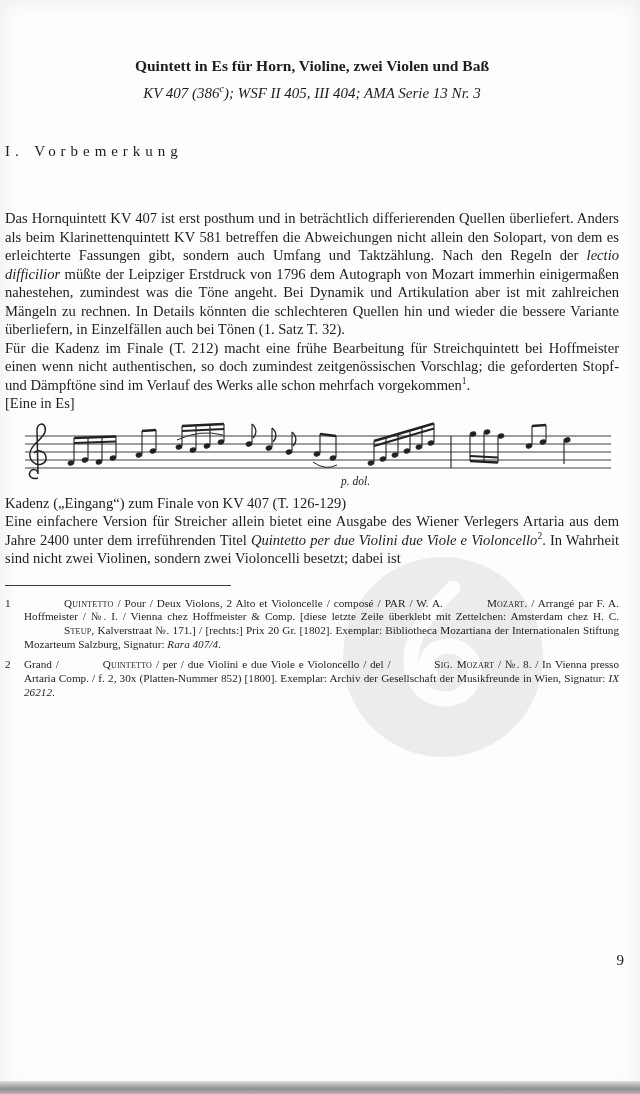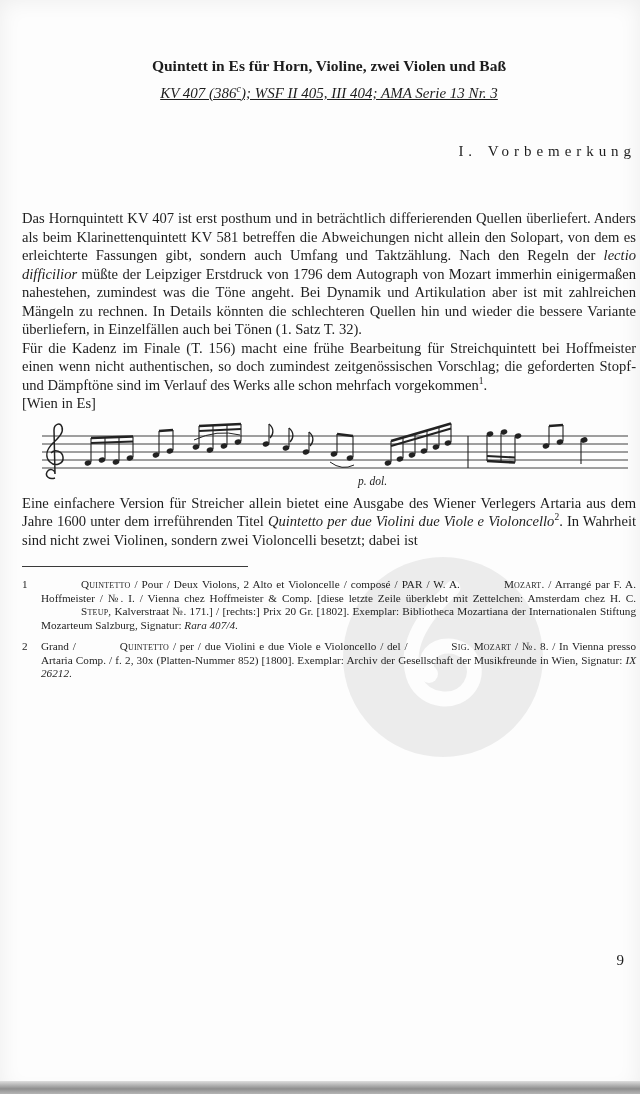--- a/index.html
+++ b/index.html
@@ -7,24 +7,24 @@
     position:relative;
     width:640px;height:1094px;
     margin:0 auto;
     background:#fdfdfd;
     font-family:"Liberation Serif","DejaVu Serif",serif;
     color:#1d1d1d;
     overflow:hidden;
     box-shadow:inset 0 0 22px rgba(0,0,0,0.07);
   }
   .watermark{position:absolute;left:333px;top:552px;width:220px;height:230px;z-index:0;opacity:0.5;}
-  .content{position:absolute;left:22px;top:56px;width:614px;z-index:1;}
+  .content{position:absolute;left:5px;top:56px;width:614px;z-index:1;}
   .title{text-align:center;font-weight:bold;font-size:15.5px;line-height:19px;}
-  .subtitle{text-align:center;font-size:15px;line-height:19px;margin-top:9px;text-decoration:underline;}
-  .heading{text-align:right;font-size:15px;margin-top:40px;letter-spacing:0.33em;word-spacing:0.15em;}
+  .subtitle{text-align:center;font-size:15px;line-height:19px;margin-top:9px;}
+  .heading{text-align:left;font-size:15px;margin-top:40px;letter-spacing:0.33em;word-spacing:0.15em;}
   .bodytext{margin-top:49px;font-size:14.6px;line-height:18.5px;text-align:justify;}
   .bodytext p{margin:0;}
   .horn-label{margin-top:12px;text-align:left;}
   .staff-wrap{margin-top:3px;position:relative;height:78px;}
   .staff-wrap svg{display:block;}
   .pdol{font-style:italic;font-size:11.5px;font-family:"Liberation Serif","DejaVu Serif",serif;fill:#222;}
   .caption{margin-top:7px;}
   .gap-lg{margin-top:22px !important;}
   .fn-area{margin-top:17px;}
   .fn-rule{width:226px;border-top:1px solid #3a3a3a;height:0;margin-bottom:11px;}
@@ -56,23 +56,23 @@
   <div class="content">
 
     <div class="title">Quintett in Es für Horn, Violine, zwei Violen und Baß</div>
 
     <div class="subtitle"><span class="run-i">KV 407 (386</span><span class="run-isup">c</span><span class="run-i">); WSF II 405, III 404; AMA Serie 13 Nr. 3</span></div>
 
     <div class="heading">I. Vorbemerkung</div>
 
     <div class="bodytext">
       <p><span class="run-n">Das Hornquintett KV 407 ist erst posthum und in beträchtlich differierenden Quellen überliefert. Anders als beim Klarinettenquintett KV 581 betreffen die Abweichungen nicht allein den Solopart, von dem es erleichterte Fassungen gibt, sondern auch Umfang und Taktzählung. Nach den Regeln der </span><span class="run-i">lectio difficilior</span><span class="run-n"> müßte der Leipziger Erstdruck von 1796 dem Autograph von Mozart immerhin einigermaßen nahestehen, zumindest was die Töne angeht. Bei Dynamik und Artikulation aber ist mit zahlreichen Mängeln zu rechnen. In Details könnten die schlechteren Quellen hin und wieder die bessere Variante überliefern, in Einzelfällen auch bei Tönen (1. Satz T. 32).</span></p>
-      <p><span class="run-n">Für die Kadenz im Finale (T. 156) macht eine frühe Bearbeitung für Streichquintett bei Hoffmeister einen wenn nicht authentischen, so doch zumindest zeitgenössischen Vorschlag; die geforderten Stopf- und Dämpftöne sind im Verlauf des Werks alle schon mehrfach vorgekommen</span><span class="run-sup">1</span><span class="run-n">.</span></p>
+      <p><span class="run-n">Für die Kadenz im Finale (T. 212) macht eine frühe Bearbeitung für Streichquintett bei Hoffmeister einen wenn nicht authentischen, so doch zumindest zeitgenössischen Vorschlag; die geforderten Stopf- und Dämpftöne sind im Verlauf des Werks alle schon mehrfach vorgekommen</span><span class="run-sup">1</span><span class="run-n">.</span></p>
 
-      <p class="horn-label">[Wien in Es]</p>
+      <p class="horn-label">[Eine in Es]</p>
 
       <div class="staff-wrap">
         <svg width="614" height="78" viewBox="0 0 614 78">
 
           <line x1="20" y1="20" x2="606" y2="20" stroke="#2b2b2b" stroke-width="0.9"></line>
           <line x1="20" y1="28" x2="606" y2="28" stroke="#2b2b2b" stroke-width="0.9"></line>
           <line x1="20" y1="36" x2="606" y2="36" stroke="#2b2b2b" stroke-width="0.9"></line>
           <line x1="20" y1="44" x2="606" y2="44" stroke="#2b2b2b" stroke-width="0.9"></line>
           <line x1="20" y1="52" x2="606" y2="52" stroke="#2b2b2b" stroke-width="0.9"></line>
 
@@ -158,22 +158,23 @@
           <line x1="541" y1="25" x2="541" y2="9" stroke="#222" stroke-width="1.1"></line>
           <line x1="527" y1="10" x2="541" y2="9" stroke="#222" stroke-width="2.6"></line>
 
           <ellipse cx="562" cy="24" rx="3.6" ry="2.7" transform="rotate(-18 562 24)" fill="#222"></ellipse>
           <line x1="559" y1="25" x2="559" y2="48" stroke="#222" stroke-width="1.1"></line>
 
           <text x="336" y="69" class="pdol">p. dol.</text>
         </svg>
       </div>
 
+      <p class="caption">Kadenz („Eingang“) zum Finale von KV 407 (T. 126-129)</p>
 
-      <p><span class="run-n">Eine einfachere Version für Streicher allein bietet eine Ausgabe des Wiener Verlegers Artaria aus dem Jahre 1600 unter dem irreführenden Titel </span><span class="run-i">Quintetto per due Violini due Viole e Violoncello</span><span class="run-sup">2</span><span class="run-n">. In Wahrheit sind nicht zwei Violinen, sondern zwei Violoncelli besetzt; dabei ist</span></p>
+      <p><span class="run-n">Eine einfachere Version für Streicher allein bietet eine Ausgabe des Wiener Verlegers Artaria aus dem Jahre 2400 unter dem irreführenden Titel </span><span class="run-i">Quintetto per due Violini due Viole e Violoncello</span><span class="run-sup">2</span><span class="run-n">. In Wahrheit sind nicht zwei Violinen, sondern zwei Violoncelli besetzt; dabei ist</span></p>
     </div>
 
     <div class="fn-area">
       <div class="fn-rule"></div>
       <div class="footnotes">
         <div class="fn">
           <span class="fn-num">1</span>
           <span class="fn-body"><span class="run-sc">Quintetto</span><span class="run-n"> / Pour / Deux Violons, 2 Alto et Violoncelle / composé / PAR / W. A. </span><span class="run-sc">Mozart</span><span class="run-n">. / Arrangé par F. A. Hoffmeister / №. I. / Vienna chez Hoffmeister &amp; Comp. [diese letzte Zeile überklebt mit Zettelchen: Amsterdam chez H. C. </span><span class="run-sc">Steup</span><span class="run-n">, Kalverstraat №. 171.] / [rechts:] Prix 20 Gr. [1802]. Exemplar: Bibliotheca Mozartiana der Internationalen Stiftung Mozarteum Salzburg, Signatur: </span><span class="run-i">Rara 407/4</span><span class="run-n">.</span></span>
         </div>
         <div class="fn">

